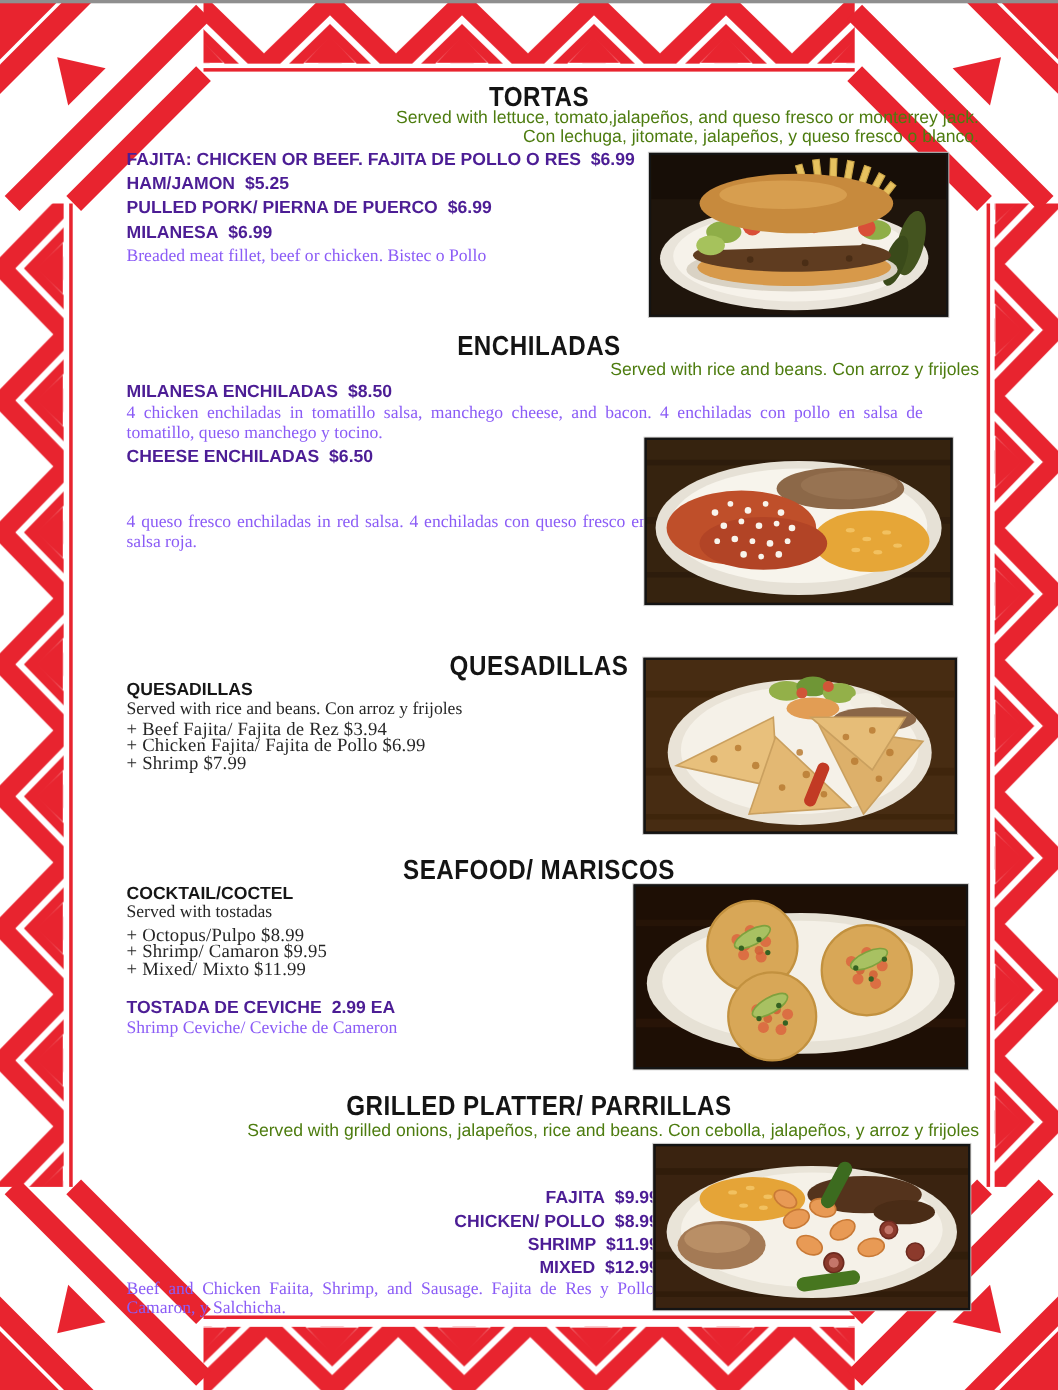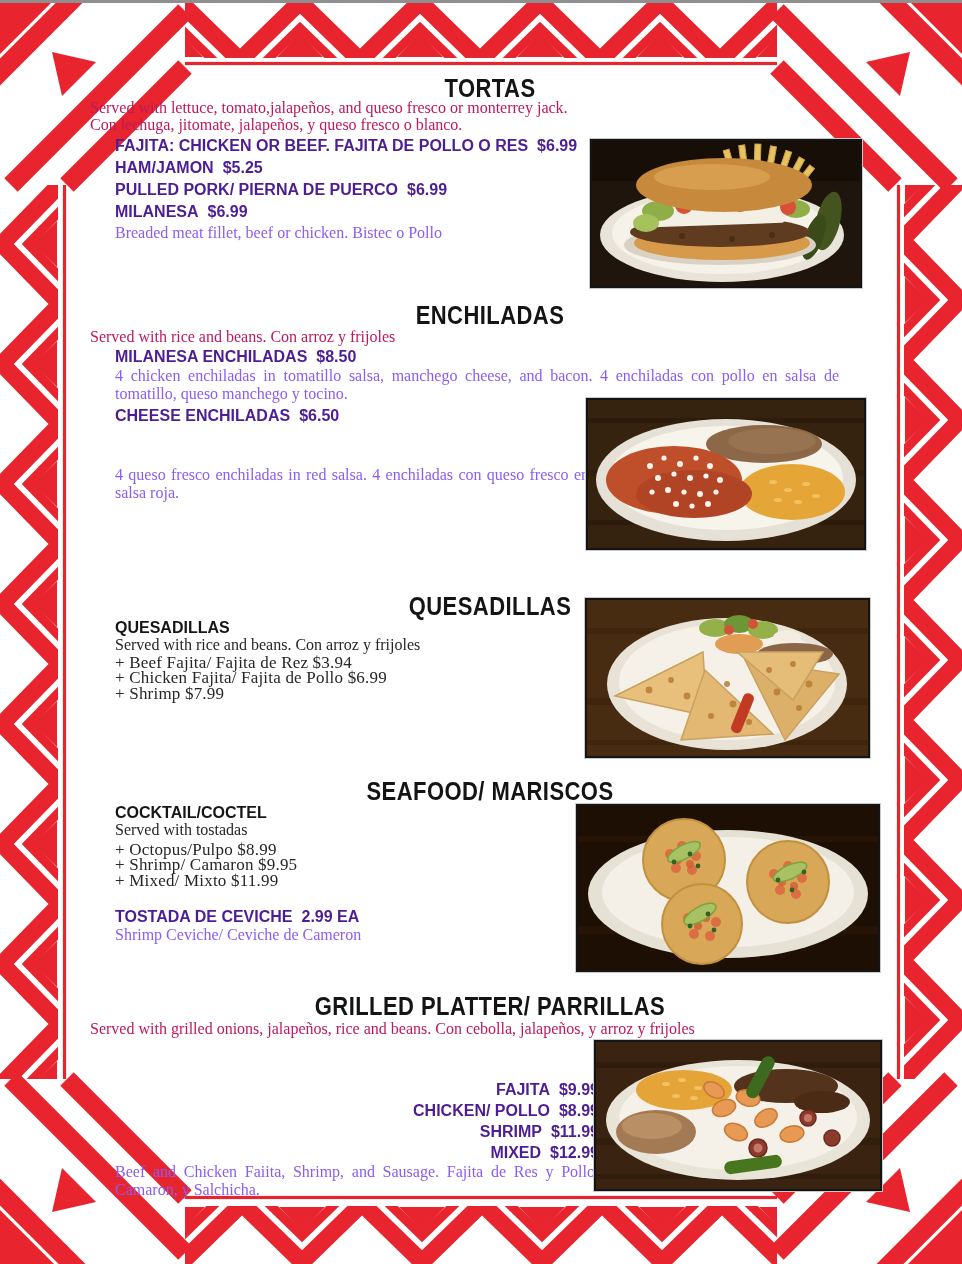--- a/index.html
+++ b/index.html
@@ -4,22 +4,22 @@
 <style>
   html,body{margin:0;padding:0;background:#e9e9e9;}
   .page{position:relative;width:962px;height:1264px;background:#ffffff;overflow:hidden;
         font-family:"Liberation Sans",sans-serif;margin:0 auto;}
   .border-svg{position:absolute;left:0;top:0;z-index:1;}
   .content{position:absolute;left:0;top:0;width:962px;height:1264px;z-index:2;padding-left:23px;}
 
   .section-title{position:absolute;left:90px;width:800px;margin:0;text-align:center;
     font-family:"Liberation Sans",sans-serif;font-size:25px;font-weight:700;color:#141414;
     letter-spacing:.5px;transform:scaleX(.88);}
-  .subtitle{position:absolute;left:90px;width:800px;margin:0;text-align:left;
-    font-family:Liberation Serif, serif;font-size:16px;line-height:17px;color:#be185d;}
+  .subtitle{position:absolute;left:90px;width:800px;margin:0;text-align:right;
+    font-family:Liberation Sans, sans-serif;font-size:16px;line-height:17px;color:#4d7c0f;}
   .body-block{position:absolute;left:115px;margin:0;}
   .item-line{font-size:16px;font-weight:700;color:#4c1d95;line-height:22px;white-space:nowrap;}
   .item-price{margin-left:9px;}
   .heading-line{font-size:16px;font-weight:700;color:#161616;line-height:17px;}
   .serif{font-family:"Liberation Serif",serif;font-size:16px;color:#262626;line-height:17px;}
   .item-desc{font-family:"Liberation Serif",serif;font-size:16px;color:#8b5cf6;line-height:19px;}
   .desc-wide{width:724px;text-align:justify;line-height:18px;}
   .desc-narrow{width:474px;text-align:justify;line-height:18px;margin-top:40px;}
   .desc-grill{width:484px;text-align:justify;line-height:17.5px;}
   .plus-group{margin-top:2px;}

